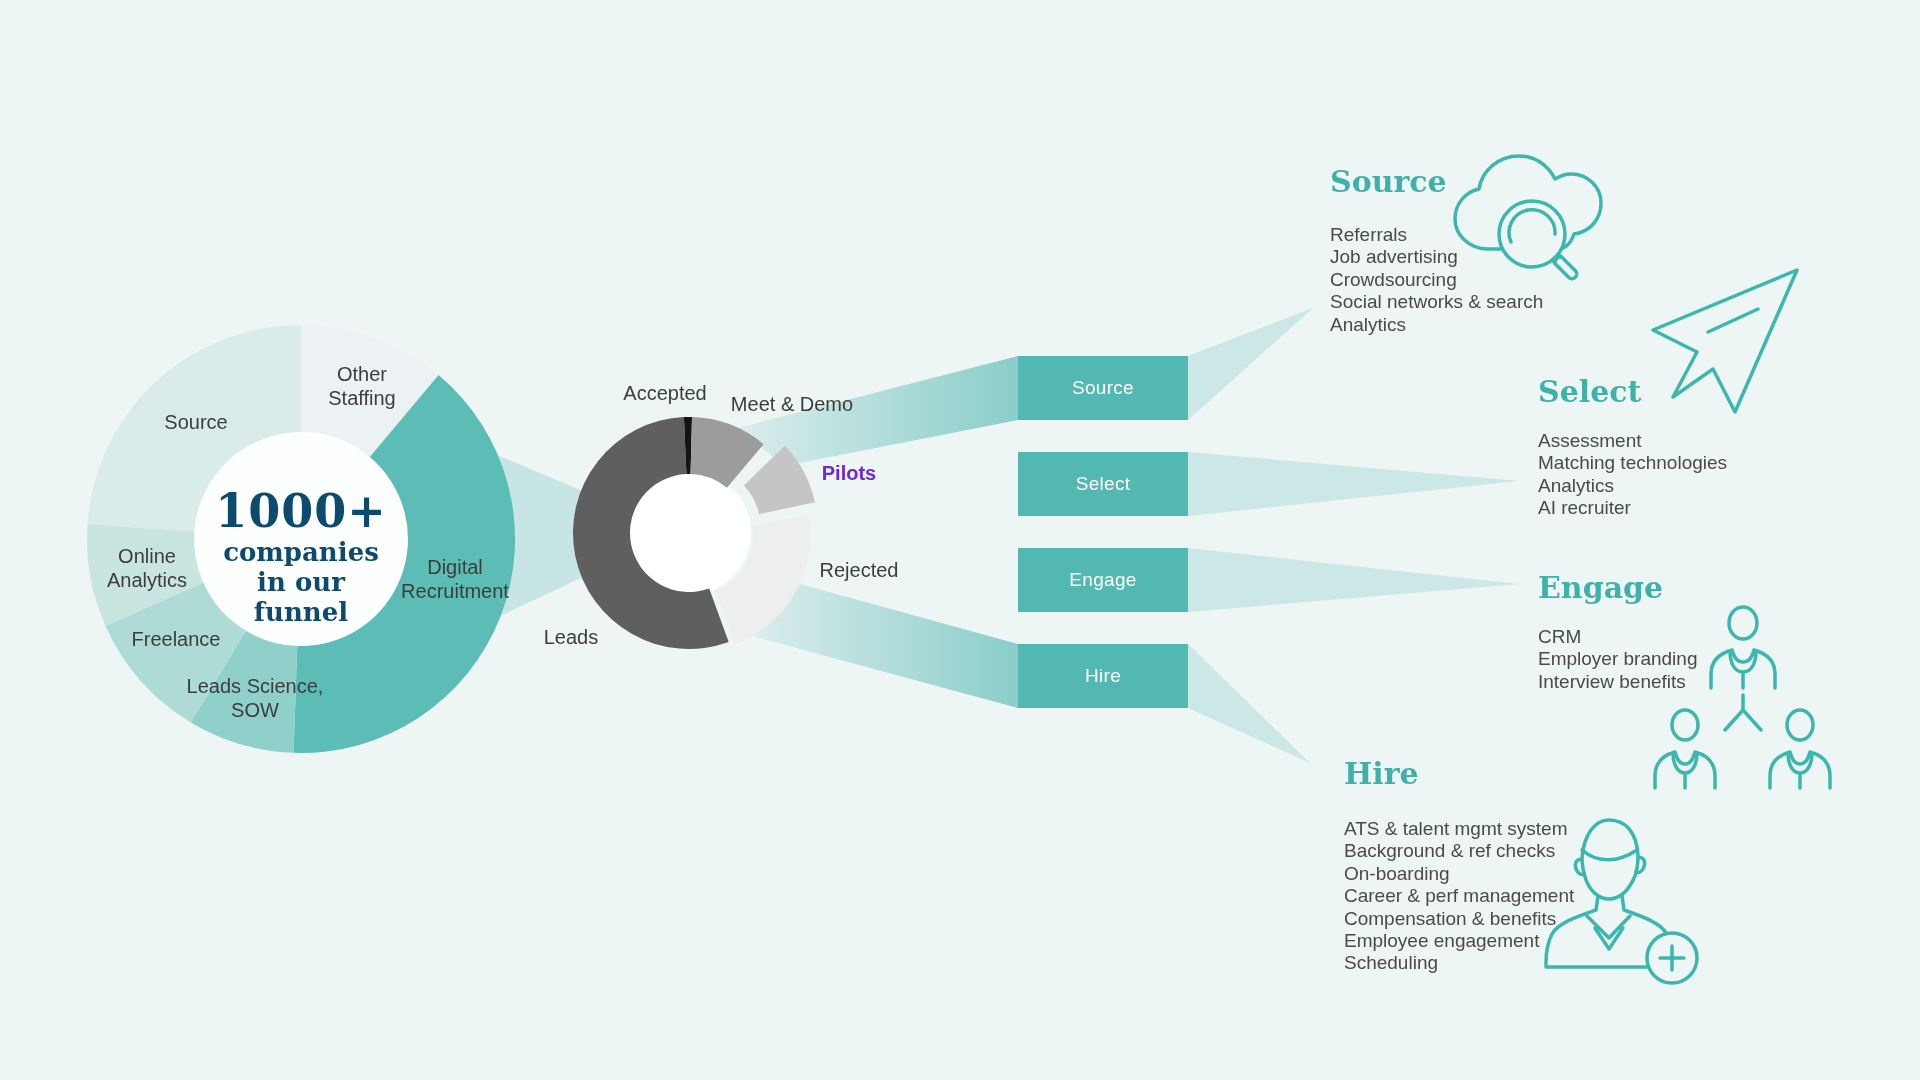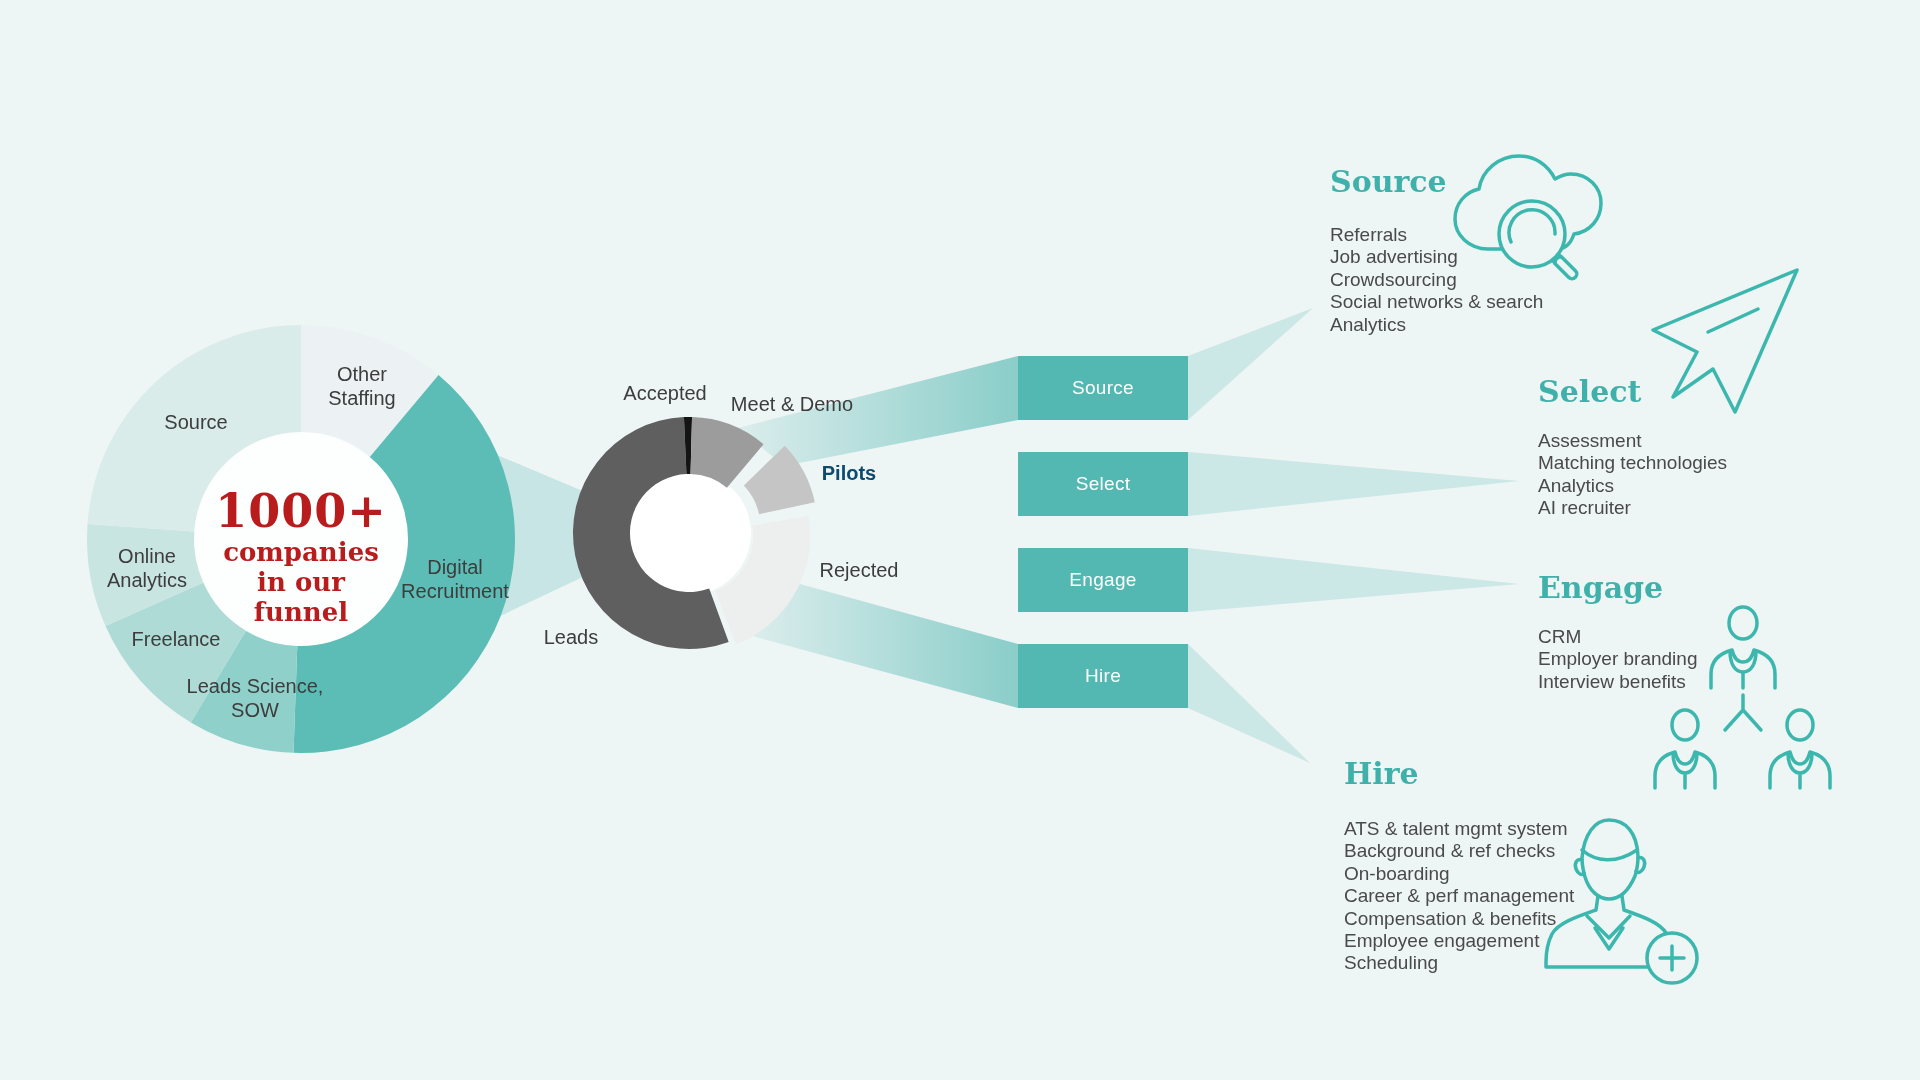--- a/index.html
+++ b/index.html
@@ -7,24 +7,24 @@
     width:1920px;height:1080px;position:relative;overflow:hidden;
     background:#eef5f5;
     font-family:"Liberation Sans",sans-serif;
   }
   svg.layer{position:absolute;left:0;top:0}
   .lbl{
     position:absolute;color:#3d3d3d;font-size:20px;line-height:1.22;
     text-align:center;transform:translate(-50%,-50%);white-space:nowrap;
   }
   .lbl.wrap{white-space:normal}
-  .lbl.bold{font-weight:700;color:#0c4a6e}
+  .lbl.bold{font-weight:700;color:#6d28d9}
   .center-label{
     position:absolute;left:301px;top:487px;transform:translateX(-50%);
-    text-align:center;color:#b91c1c;
+    text-align:center;color:#0c4a6e;
     font-family:"DejaVu Serif","Liberation Serif",serif;font-weight:700;
   }
   .center-label .headline{font-size:46px;line-height:48px;letter-spacing:1px;margin:0}
   .center-label .subline{font-size:26px;line-height:30px;margin:2px 0 8px 0;width:180px}
   .bar{
     position:absolute;left:1018px;width:170px;height:64px;background:#53b8b1;
     color:#ffffff;display:flex;align-items:center;justify-content:center;
     font-size:19px;letter-spacing:.3px;
   }
   #bar-source{top:356px}

